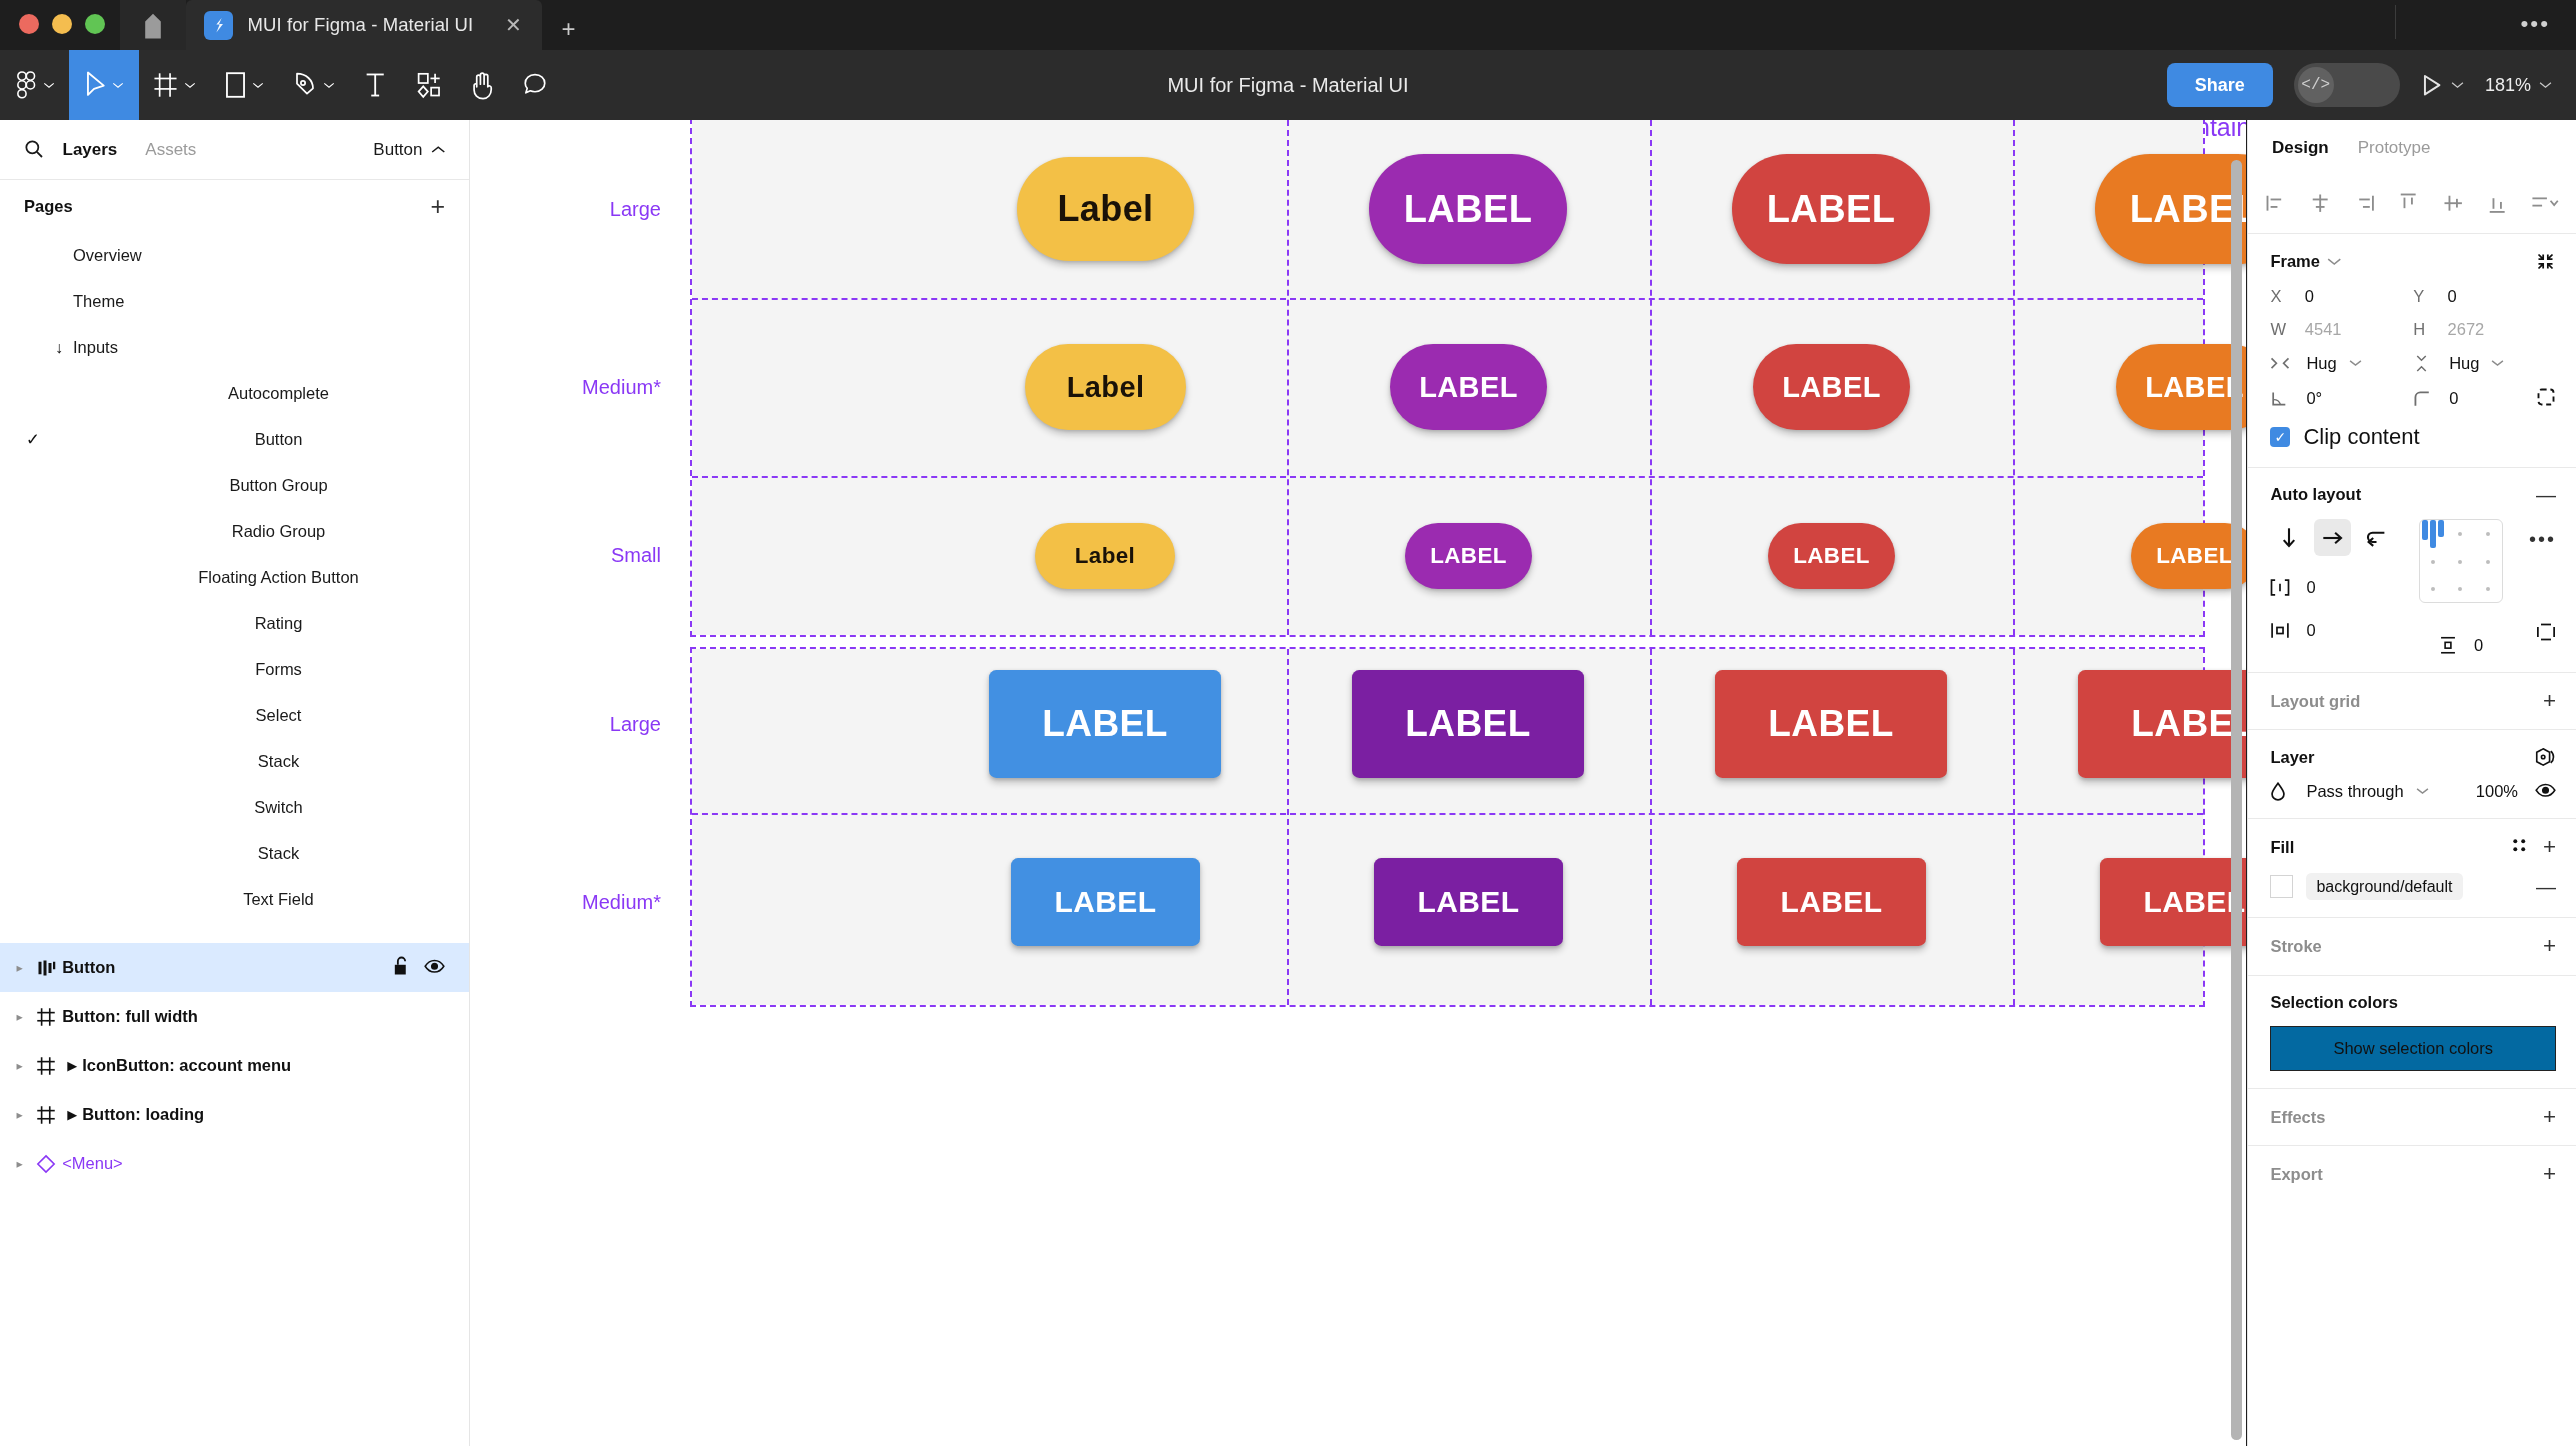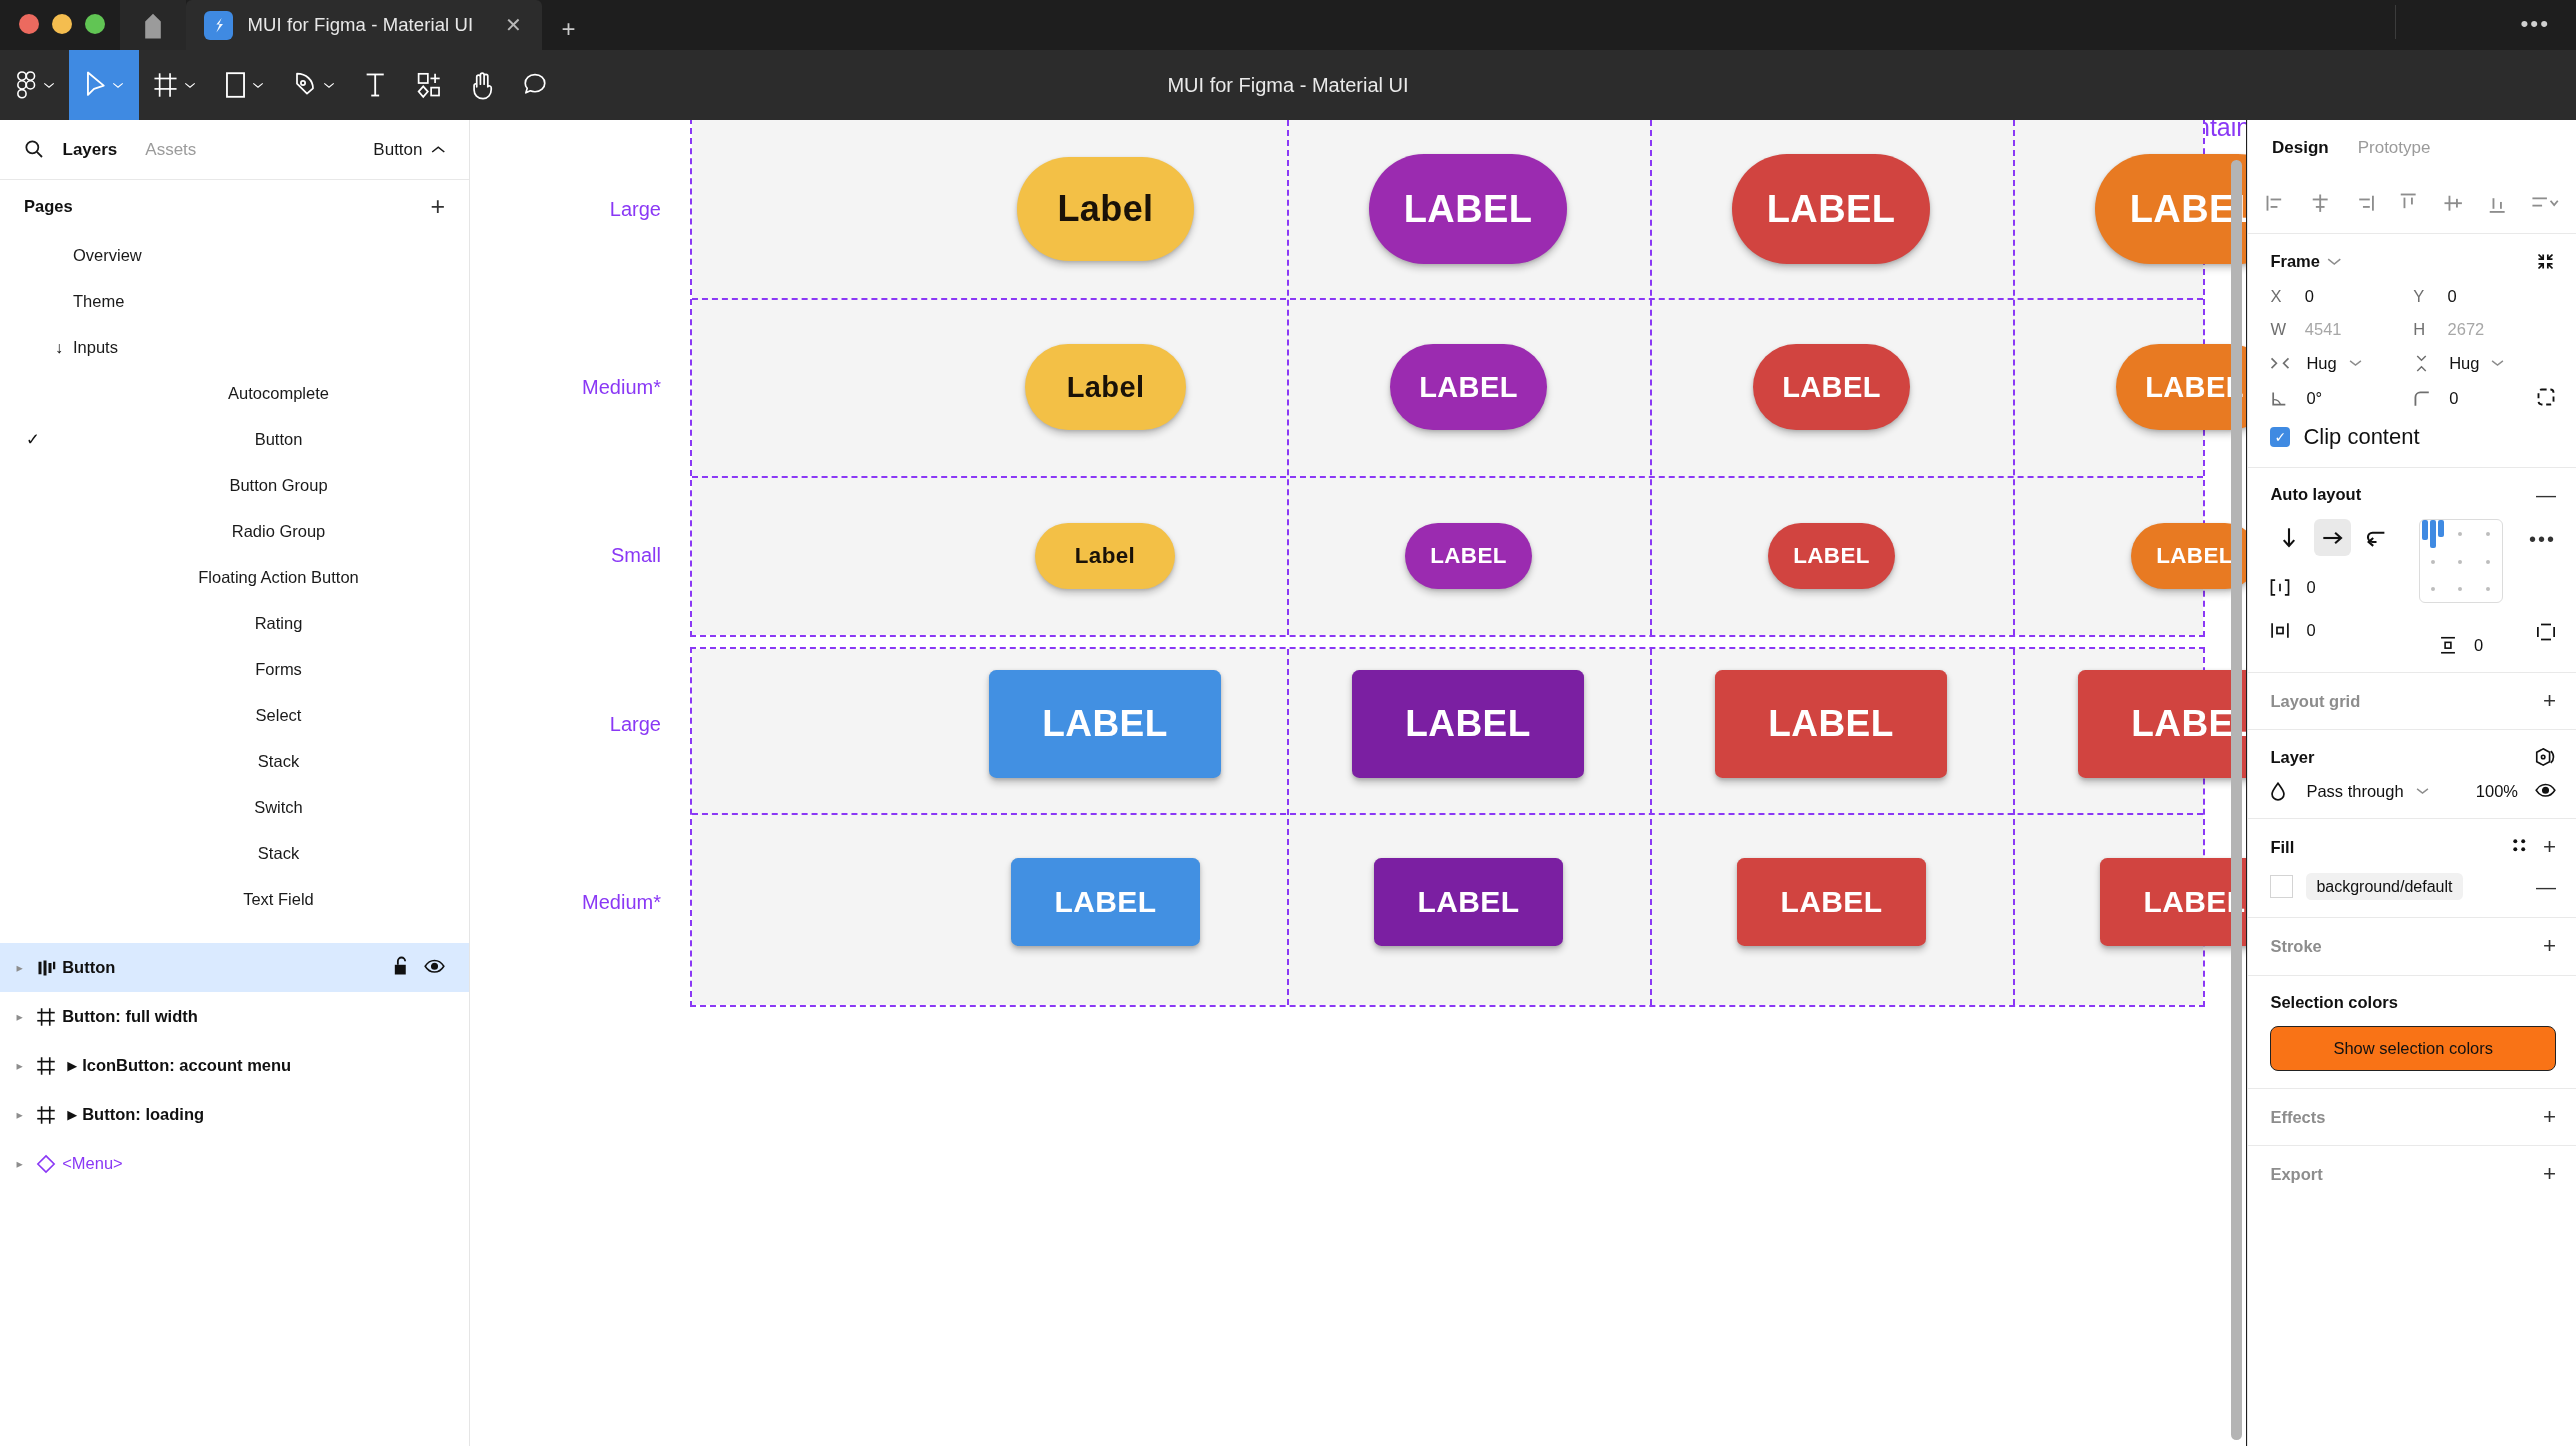--- a/index.html
+++ b/index.html
@@ -153,22 +153,22 @@
     align-items:center; justify-items:center; }
   .al-dot { width:4px; height:4px; border-radius:50%; background:#bdbdbd; }
   #al-bars { display:flex; align-items:flex-start; gap:2px; }
   #al-bars i { display:block; width:6px; background:#3f8ae2; border-radius:2px; }
   .al-more { font-size:20px; color:#333; letter-spacing:2px; }
 
   .swatch { width:22.4px; height:22.4px; border:0.7px solid #d4d4d4; background:#fff;
     flex:0 0 auto; }
   .token { background:#f1f1f1; border-radius:5.3px; padding:4.6px 10.6px;
     font-size:16px; color:#111; }
-  #showsel { width:100%; border:1.3px solid #222; border-radius:8px;
-    padding:12px 0; text-align:center; font-size:16.5px; color:#111; background:#f97316; }
+  #showsel { width:100%; border:1.3px solid #222; border-radius:0;
+    padding:12px 0; text-align:center; font-size:16.5px; color:#111; background:#0369a1; }
 </style>
 </head>
 <body>
 
 <div id="tabbar">
   <div id="traffic">
     <span class="light l-red"></span>
     <span class="light l-yel"></span>
     <span class="light l-grn"></span>
   </div>
@@ -271,20 +271,40 @@
   </div>
 
   <div class="tool">
     <svg width="24" height="26" viewBox="0 0 18 20" fill="none" stroke="#fff" stroke-width="1.3" stroke-linejoin="round">
       <path d="M9 2 C13.4 2 16.5 5 16.5 8.6 C16.5 12.2 13.4 15.2 9 15.2 C7.6 15.2 6.4 15 5.4 14.5 L2 16 L3 12.6 C2 11.5 1.5 10.1 1.5 8.6 C1.5 5 4.6 2 9 2 Z"></path>
     </svg>
   </div>
 
   <div id="doctitle">MUI for Figma - Material UI</div>
 
+  <div id="tb-right">
+    <div id="share-btn">Share</div>
+    <div id="devmode">
+      <div id="devmode-knob">&lt;/&gt;</div>
+    </div>
+    <div id="present">
+      <svg width="21" height="22.4" viewBox="0 0 16 17">
+        <path d="M3 1.5 L14 8.5 L3 15.5 Z" fill="none" stroke="#e4e4e4" stroke-width="1.5" stroke-linejoin="round"></path>
+      </svg>
+      <svg width="13" height="8" viewBox="0 0 12 7">
+          <path d="M1 1.5 L6 5.5 L11 1.5" stroke="#c9c9c9" stroke-width="1.2" fill="none"></path>
+        </svg>
+    </div>
+    <div id="zoomlvl">
+      <span>181%</span>
+      <svg width="13" height="8" viewBox="0 0 12 7">
+          <path d="M1 1.5 L6 5.5 L11 1.5" stroke="#c9c9c9" stroke-width="1.2" fill="none"></path>
+        </svg>
+    </div>
+  </div>
 </div>
 
 <div id="left">
   <div id="lp-tabs">
     <span id="lp-search">
       <svg width="20" height="20" viewBox="0 0 18 18" fill="none" stroke="#1a1a1a" stroke-width="1.6">
         <circle cx="7.5" cy="7.5" r="5.4"></circle>
           <line x1="11.6" y1="11.6" x2="16.2" y2="16.2"></line>
       </svg>
     </span>

